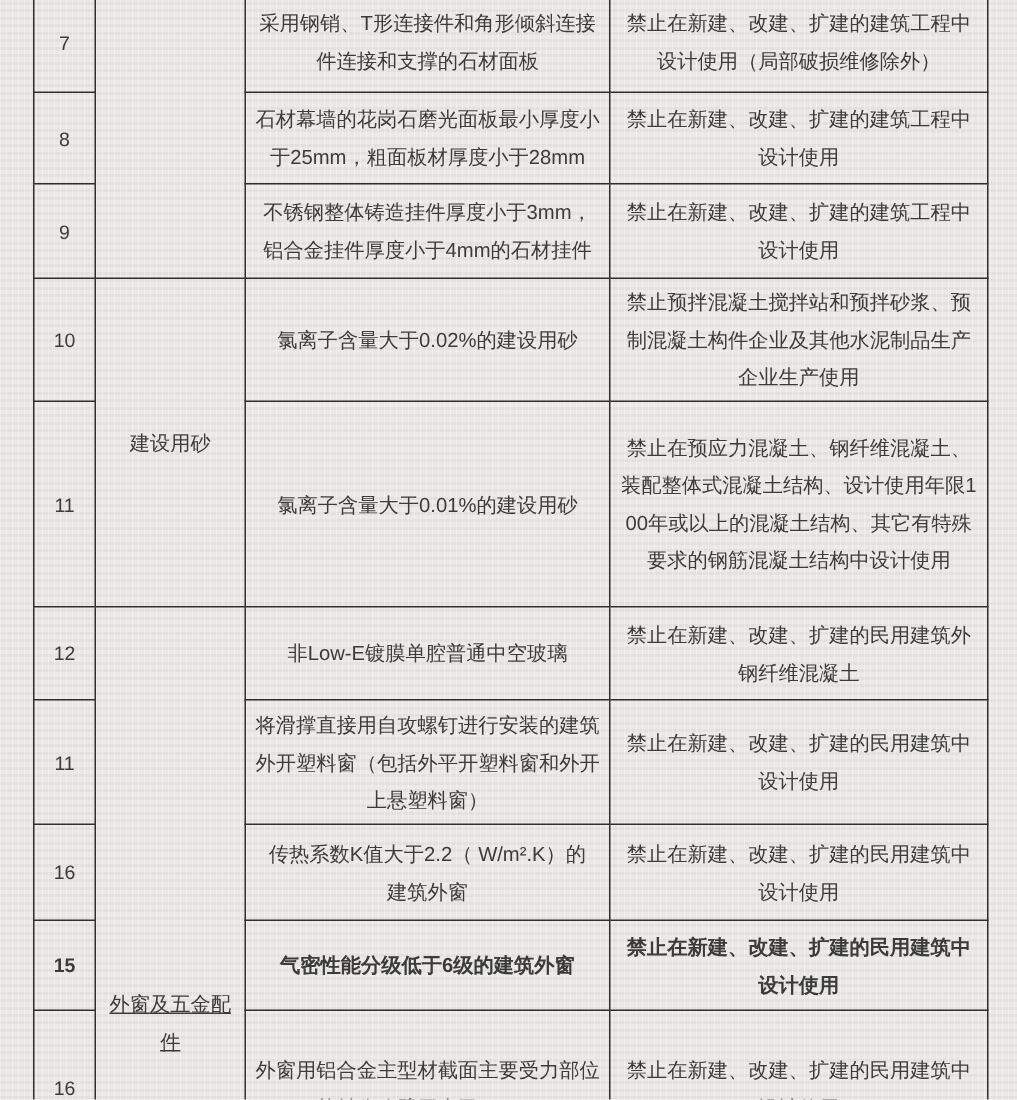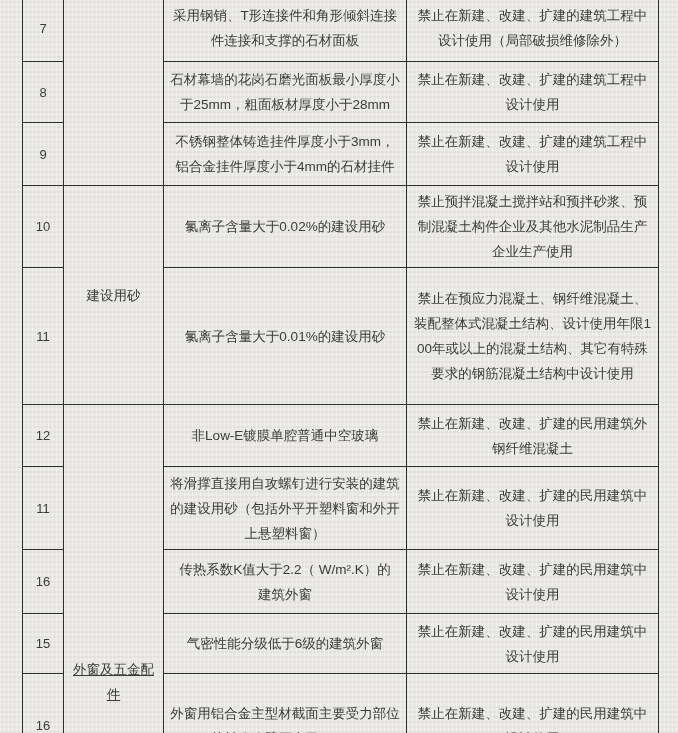--- a/index.html
+++ b/index.html
@@ -35,21 +35,21 @@
   }
   td.num { font-size: 13px; }
   tr.r7  { height: 67px; }
   tr.r8  { height: 61px; }
   tr.r9  { height: 63px; }
   tr.r10 { height: 82px; }
   tr.r11 { height: 137px; }
   tr.r12 { height: 62px; margin-top: 31px; }
   tr.r13 { height: 83px; }
   tr.r14 { height: 64px; }
-  tr.r15 { height: 60px; }
+  tr.r15 { height: 60px; font-weight: bold; }
   tr.r16 { height: 104px; }
   td.cat-bottom { position: relative; vertical-align: top; }
   td.cat-bottom .cat-label {
     position: absolute; top: 252px; left: 0; width: 100%;
     display: block; text-align: center; line-height: 25px; white-space: pre-line; text-decoration: underline;
   }
 </style>
 </head>
 <body>
 
@@ -106,21 +106,21 @@
         <span class="cat-label">外窗及五金配
 件</span>
       </td>
       <td class="desc">非Low-E镀膜单腔普通中空玻璃</td>
       <td class="restr">禁止在新建、改建、扩建的民用建筑外
 钢纤维混凝土</td>
     </tr>
     <tr class="r13">
       <td class="num">11</td>
       <td class="desc">将滑撑直接用自攻螺钉进行安装的建筑
-的建设用砂（包括外平开塑料窗和外开
+外开塑料窗（包括外平开塑料窗和外开
 上悬塑料窗）</td>
       <td class="restr">禁止在新建、改建、扩建的民用建筑中
 设计使用</td>
     </tr>
     <tr class="r14">
       <td class="num">16</td>
       <td class="desc">传热系数K值大于2.2（ W/m².K）的
 建筑外窗</td>
       <td class="restr">禁止在新建、改建、扩建的民用建筑中
 设计使用</td>

